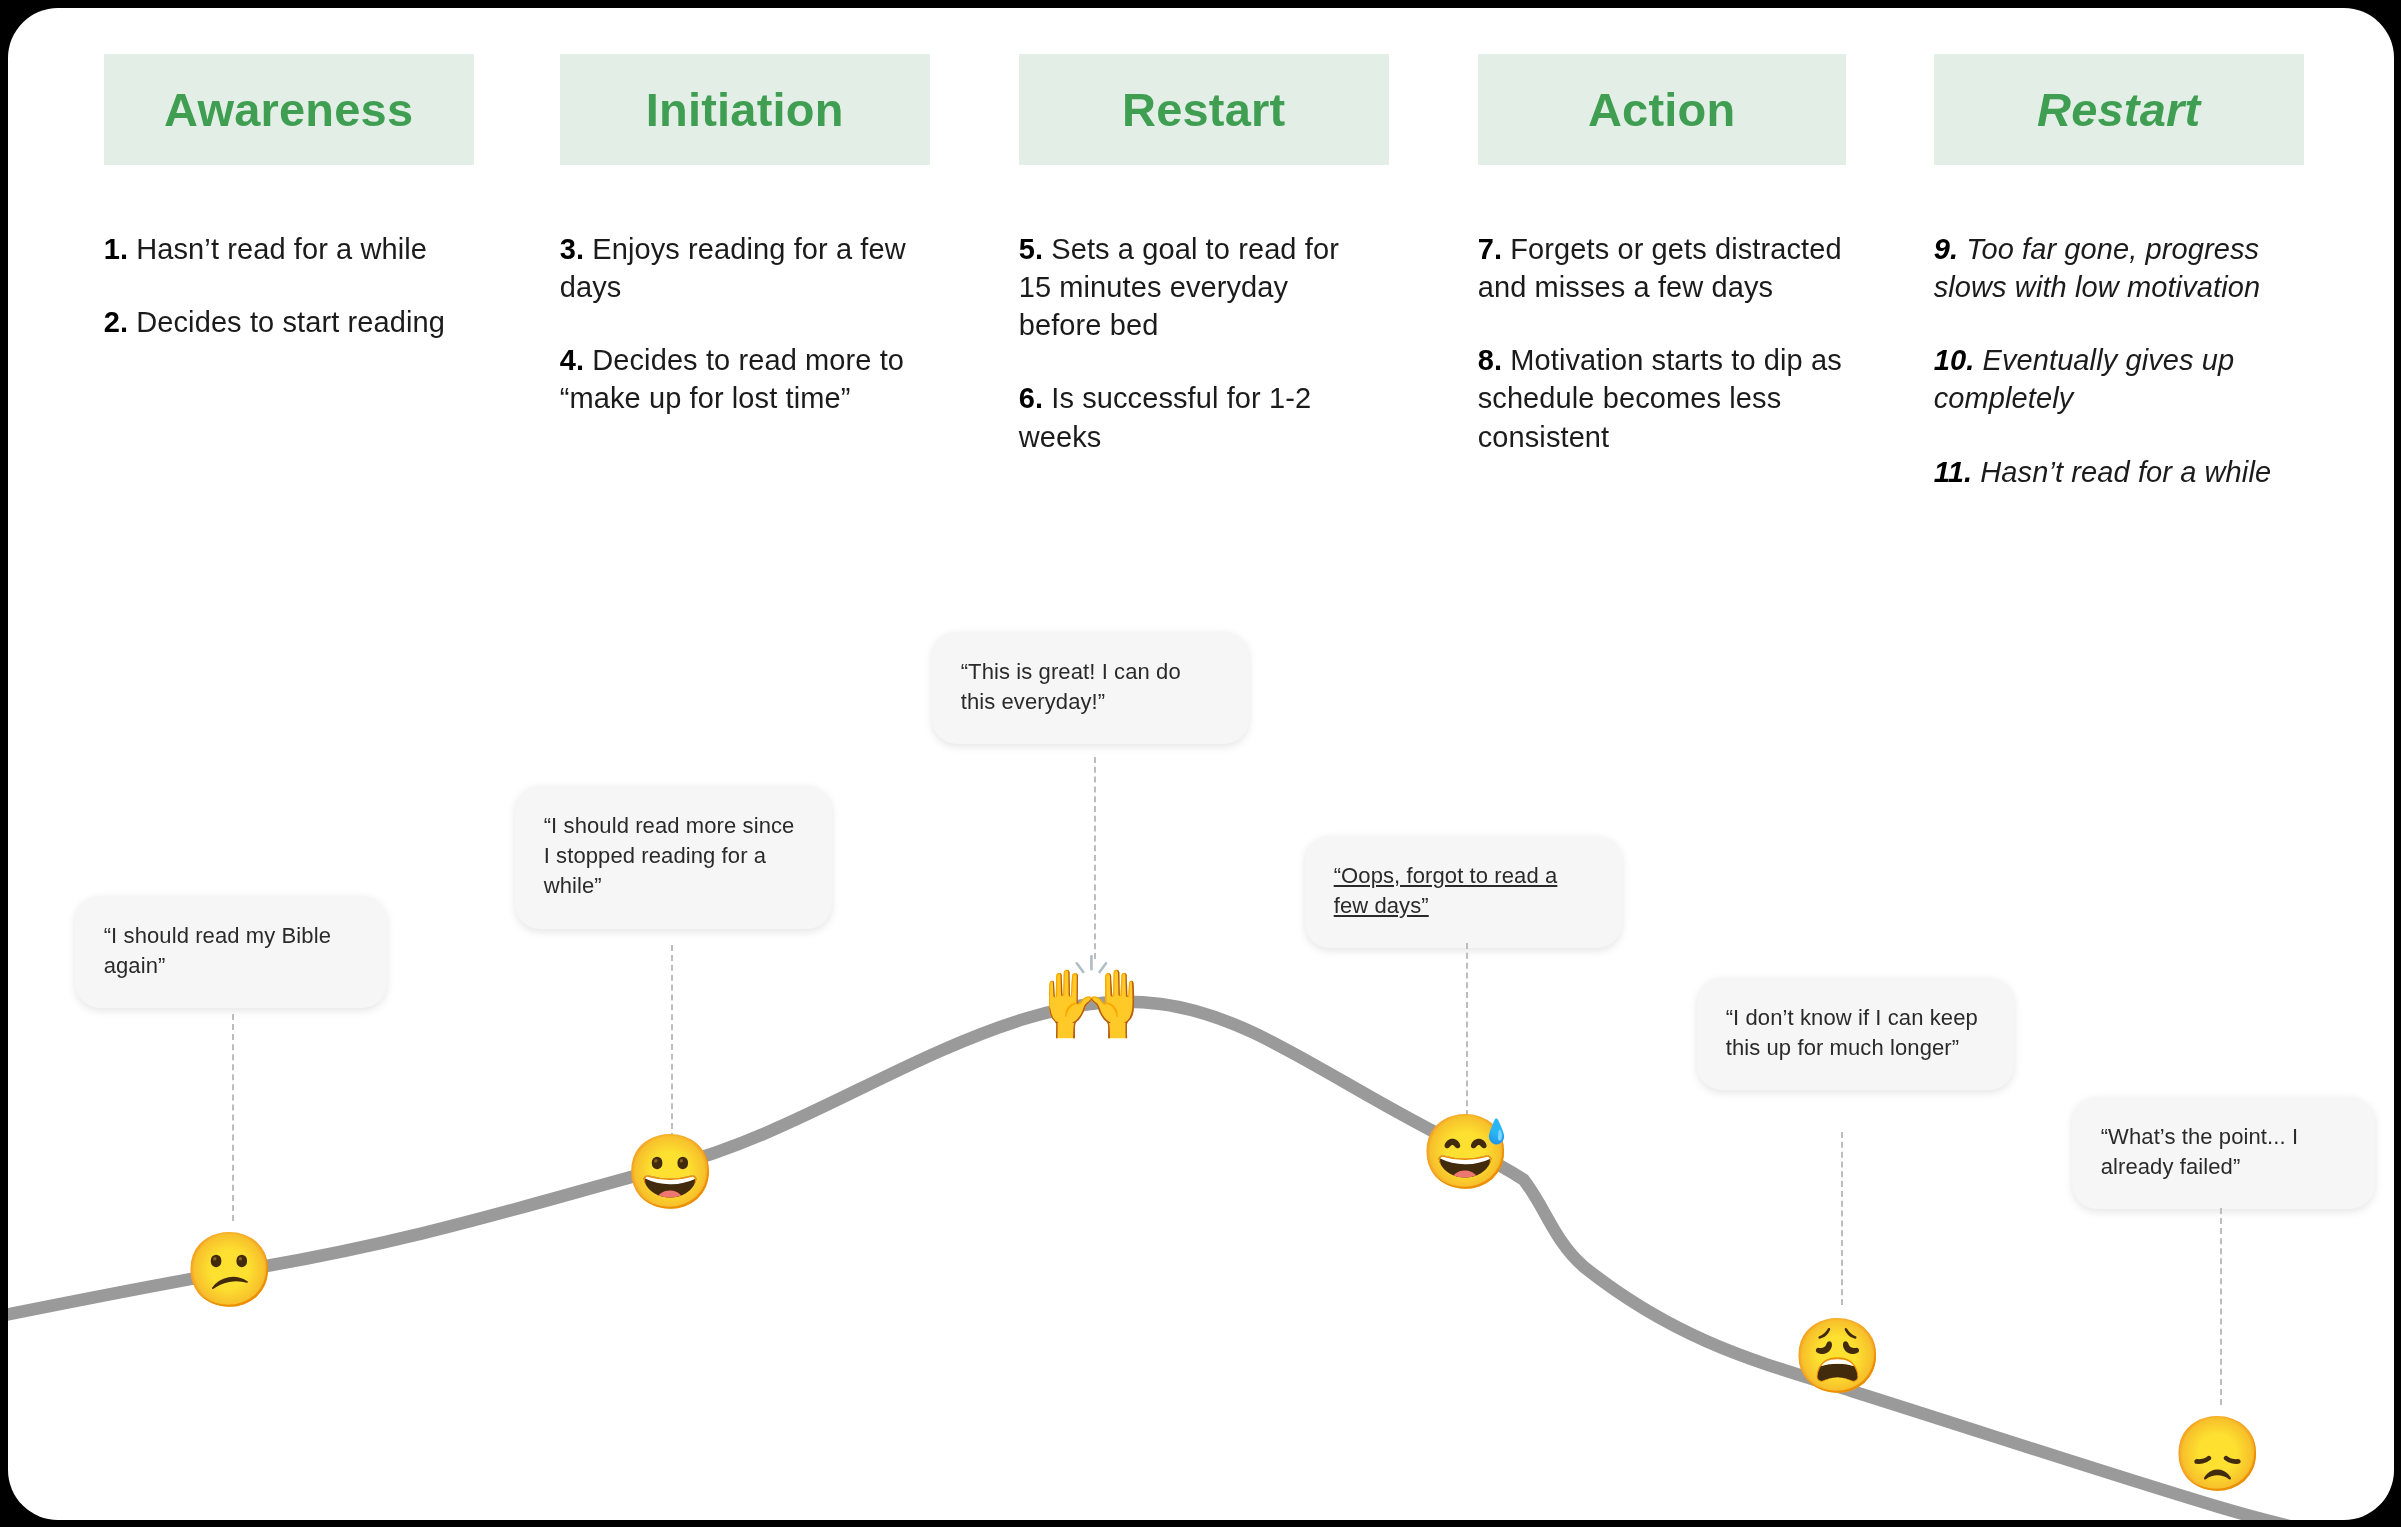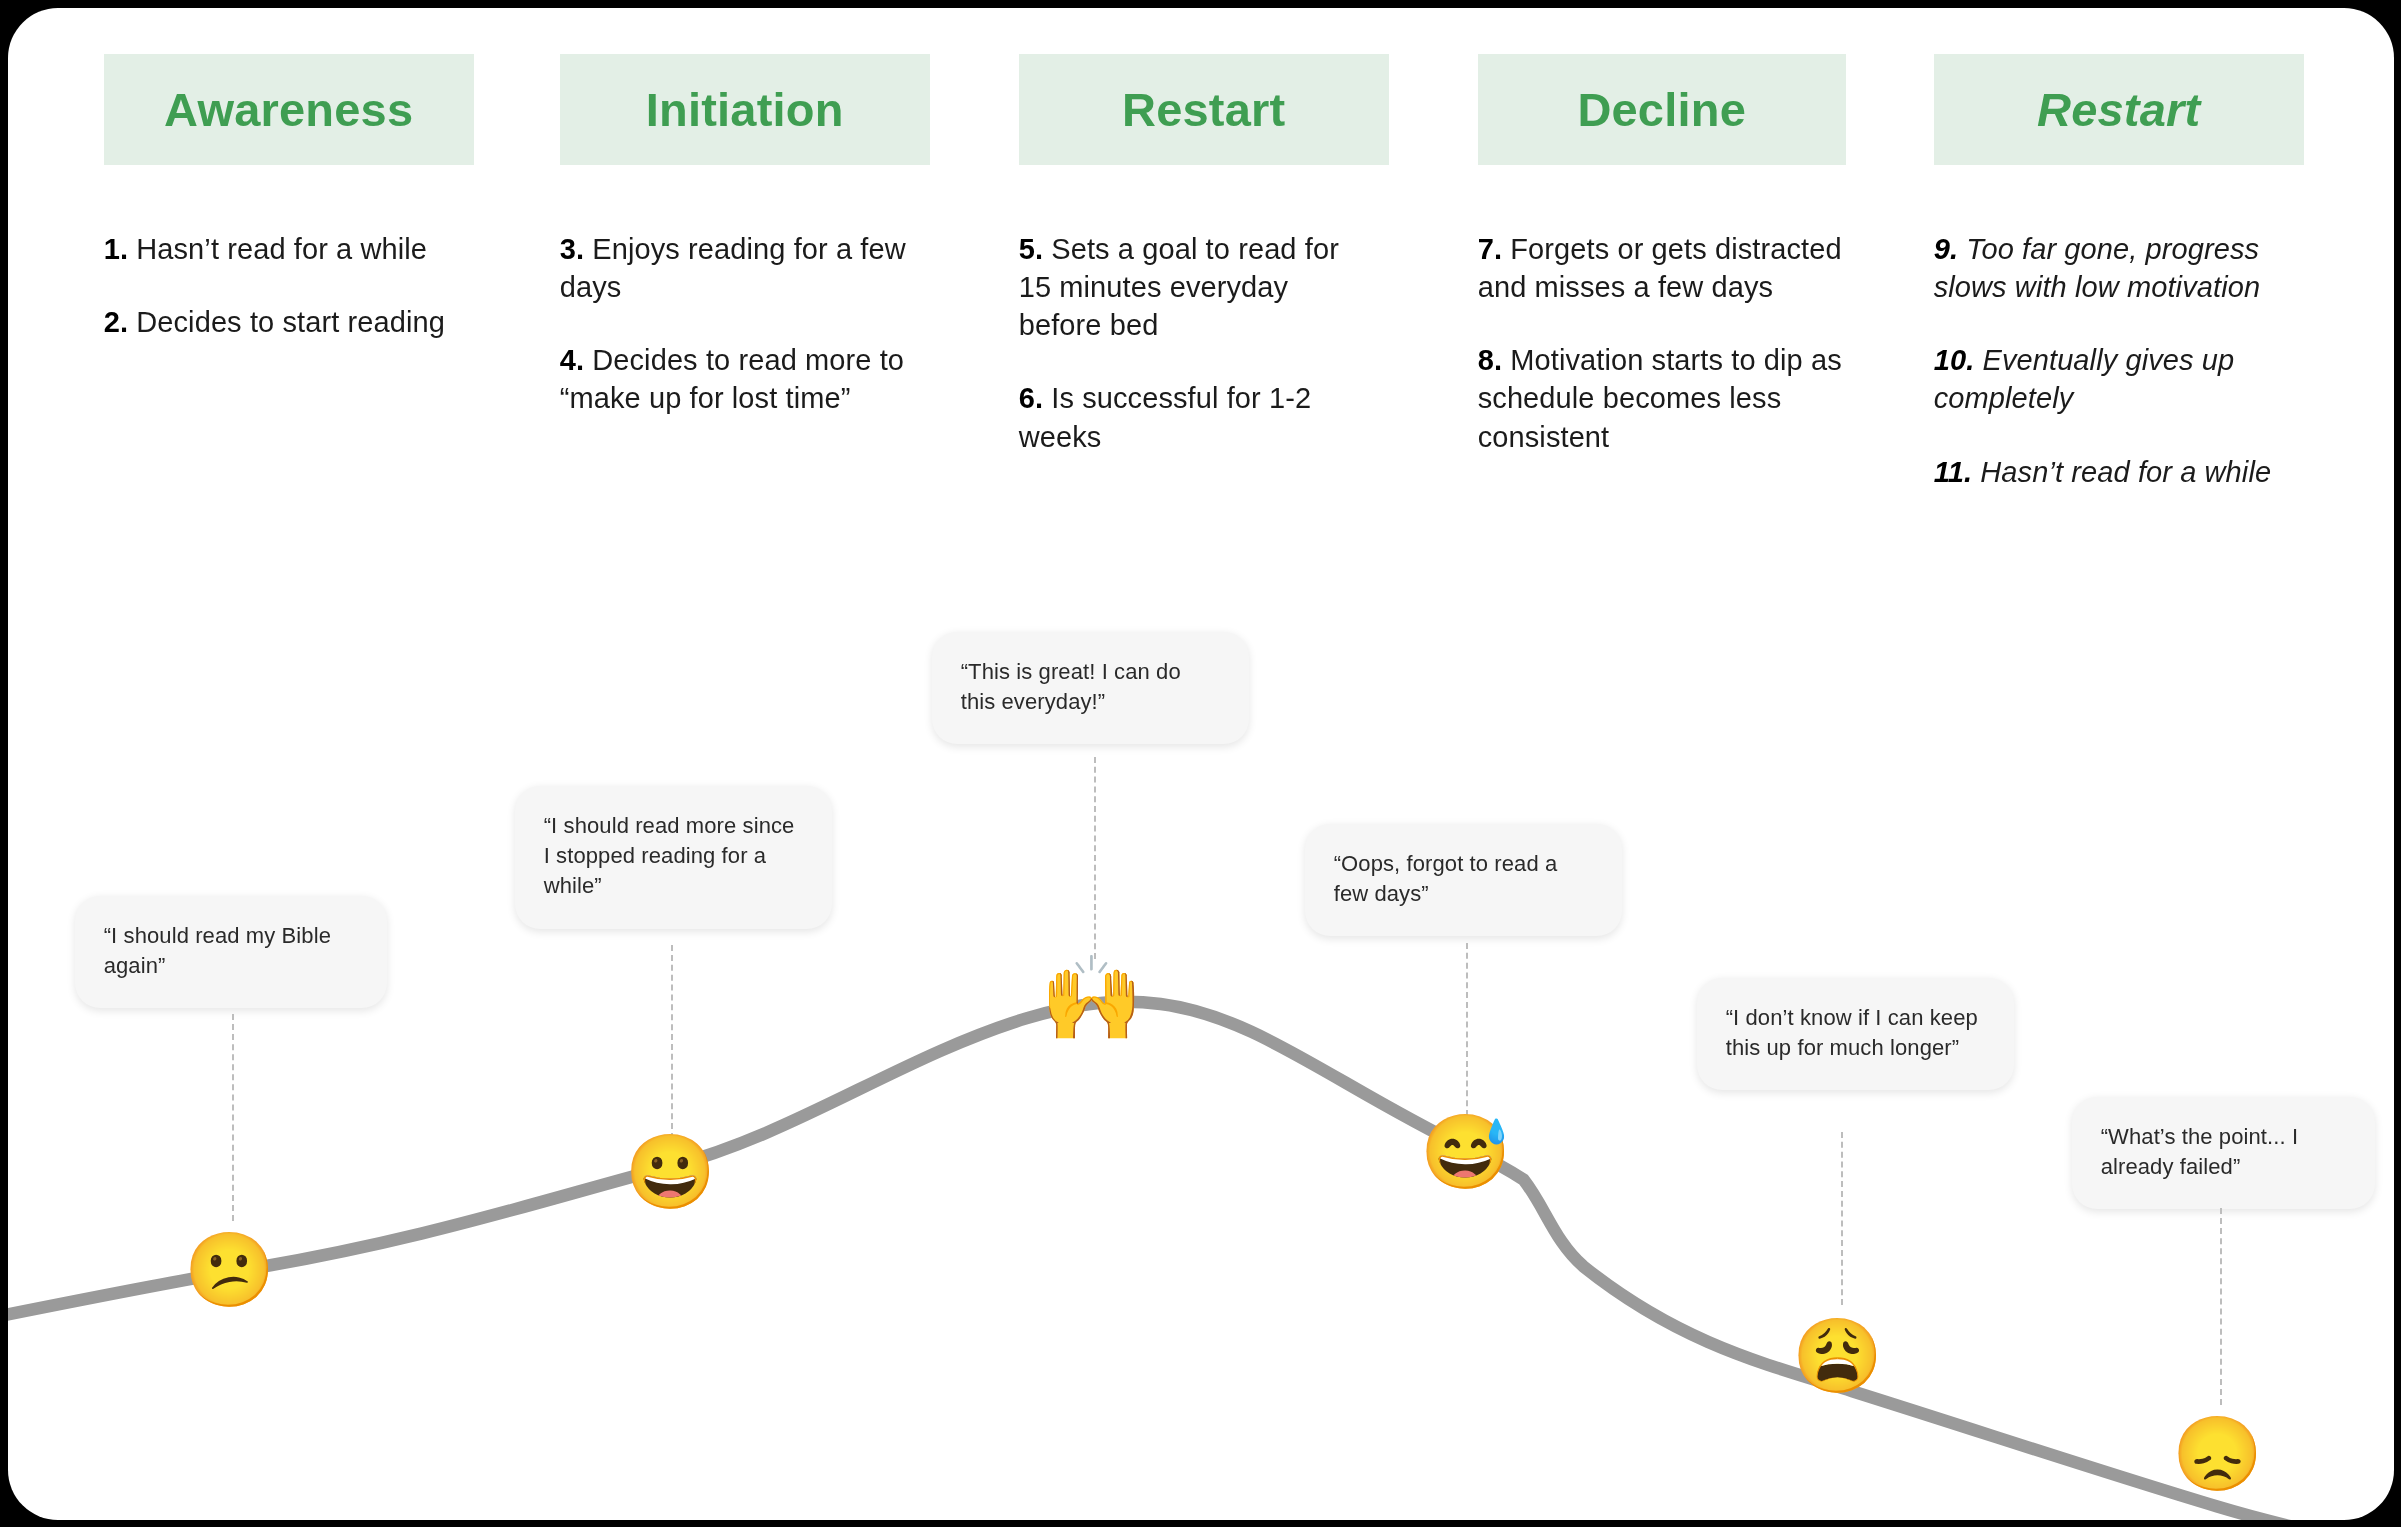--- a/index.html
+++ b/index.html
@@ -180,21 +180,21 @@
           </div>
           <div class="step">
             <b>6.</b>
             <span>Is successful for 1-2 weeks</span>
           </div>
         </div>
       </div>
 
       <div class="phase-col" style="left:1470px; width:368px;">
         <div class="phase-header">
-          <span class="phase-title">Decline</span>
+          <span class="phase-title">Action</span>
         </div>
         <div class="phase-steps" style="width:375px;">
           <div class="step">
             <b>7.</b>
             <span>Forgets or gets distracted and misses a few days</span>
           </div>
           <div class="step">
             <b>8.</b>
             <span>Motivation starts to dip as schedule becomes less consistent</span>
           </div>
@@ -256,21 +256,21 @@
       </div>
 
       <div class="bubble" style="left:924px; top:48px; width:317px;">
         <span>“This is great! I can do this everyday!”</span>
       </div>
       <div class="connector" style="left:1086px; top:173px; height:202px;"></div>
       <div class="emoji big" style="left:1036px; top:367px;">
         <span>🙌</span>
       </div>
 
-      <div class="bubble" style="left:1297px; top:240px; width:317px;">
+      <div class="bubble" style="left:1297px; top:252px; width:317px;text-decoration:underline;">
         <span>“Oops, forgot to read a few days”</span>
       </div>
       <div class="connector" style="left:1458px; top:359px; height:173px;"></div>
       <div class="emoji" style="left:1417px; top:526px;">
         <span>😅</span>
       </div>
 
       <div class="bubble" style="left:1689px; top:394px; width:317px;">
         <span>“I don’t know if I can keep this up for much longer”</span>
       </div>

